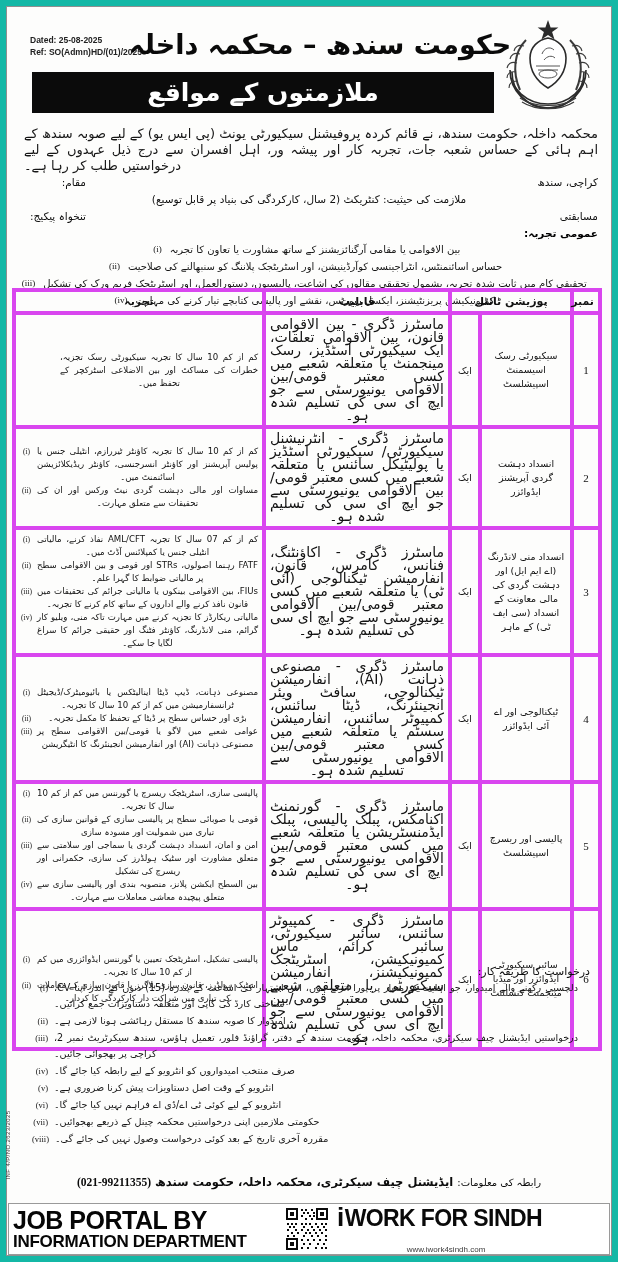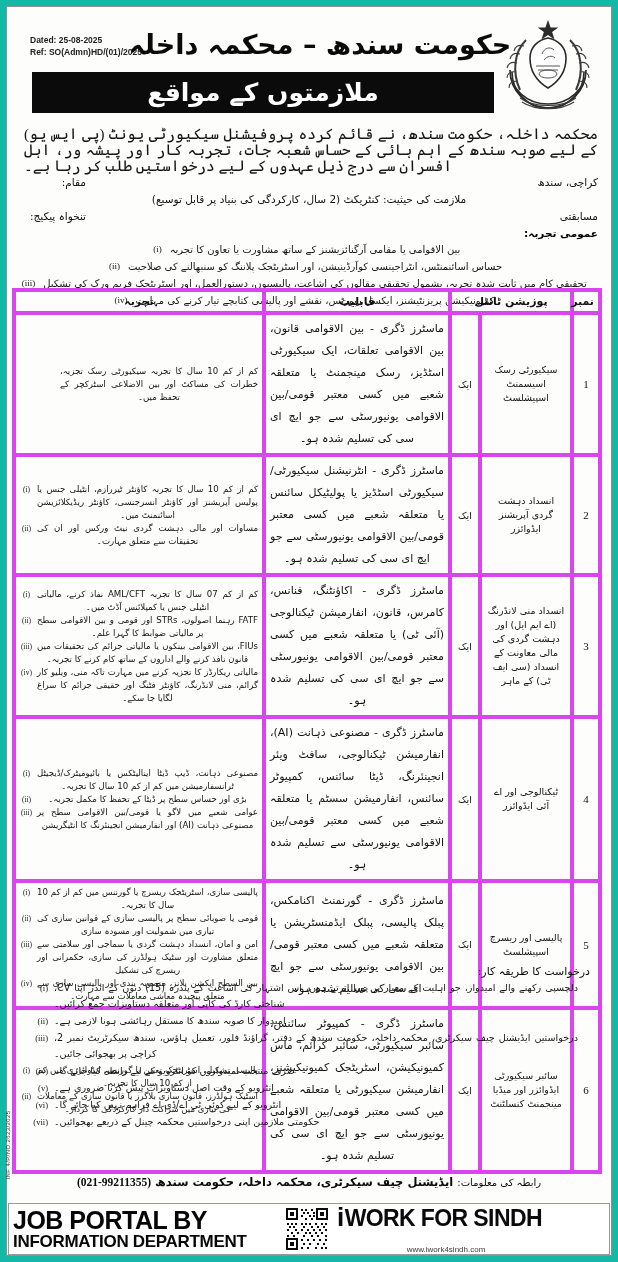--- a/index.html
+++ b/index.html
@@ -102,25 +102,24 @@
 
   
   .intro {
     position: absolute;
     left: 14px; top: 126px;
     width: 590px;
   }
   .intro-para {
     text-align: justify;
     text-align-last: left;
-    font-size: 15px;
+    font-size: 13px;
     line-height: 16px;
     color: #171717;
     padding: 0 6px 0 10px;
-    font-family: Liberation Serif, serif;
   }
   .kv-line {
     display: flex;
     flex-direction: row-reverse;
     justify-content: space-between;
     align-items: baseline;
     font-size: 10.5px;
     line-height: 17px;
     color: #111;
     padding-right: 6px;
@@ -202,22 +201,22 @@
     font-size: 9.5px;
     line-height: 14px;
   }
   td.qty {
     text-align: center;
     font-size: 9.5px;
   }
   td.qual {
     text-align: justify;
     text-align-last: center;
-    font-size: 11px;
-    line-height: 22px;
+    font-size: 14px;
+    line-height: 13px;
   }
   td.exp {
     font-size: 8.6px;
     line-height: 13px;
     text-align: justify;
     text-align-last: center;
   }
   td.exp .single { text-align: justify; text-align-last: center; margin-left: 40px; }
   td.exp ul { list-style: none; }
   td.exp ul li {
@@ -627,20 +626,24 @@
         <span class="rn">(v)</span>
         <span class="txt">انٹرویو کے وقت اصل دستاویزات پیش کرنا ضروری ہے۔</span>
       </li>
       <li>
         <span class="rn">(vi)</span>
         <span class="txt">انٹرویو کے لیے کوئی ٹی اے/ڈی اے فراہم نہیں کیا جائے گا۔</span>
       </li>
       <li>
         <span class="rn">(vii)</span>
         <span class="txt">حکومتی ملازمین اپنی درخواستیں محکمہ چینل کے ذریعے بھجوائیں۔</span>
+      </li>
+      <li>
+        <span class="rn">(viii)</span>
+        <span class="txt">مقررہ آخری تاریخ کے بعد کوئی درخواست وصول نہیں کی جائے گی۔</span>
       </li>
     </ul>
   </div>
 
   <div class="contact">
     <span class="lbl">رابطہ کی معلومات:</span>
     <span>ایڈیشنل چیف سیکرٹری، محکمہ داخلہ، حکومت سندھ</span>
     <span class="phone">(021-99211355)</span>
   </div>
 

